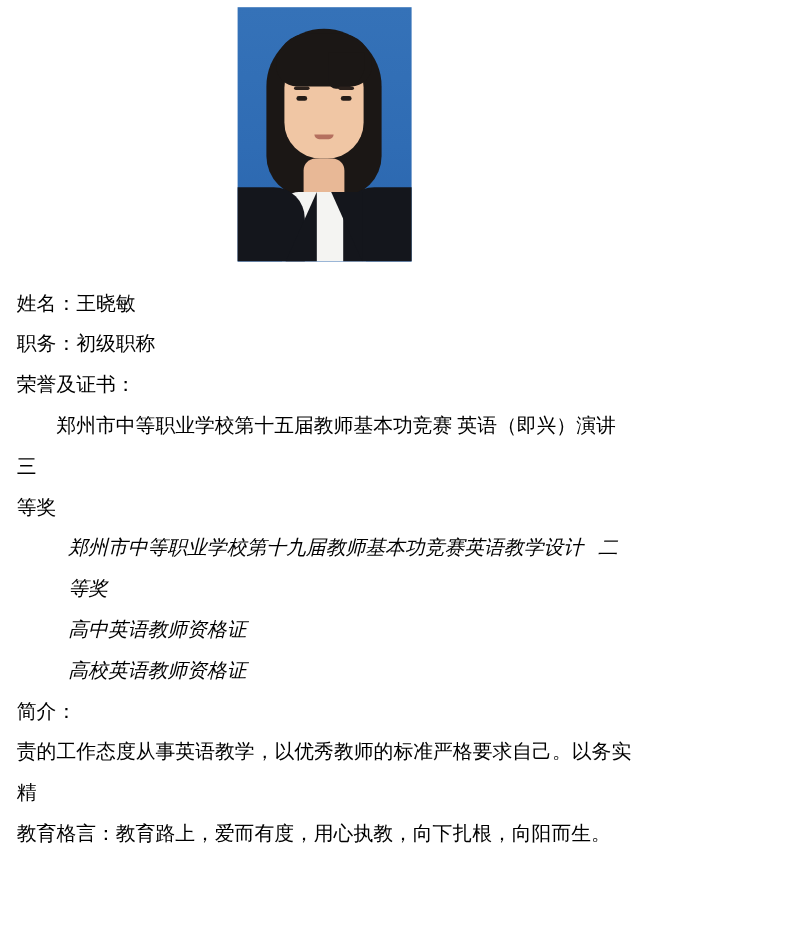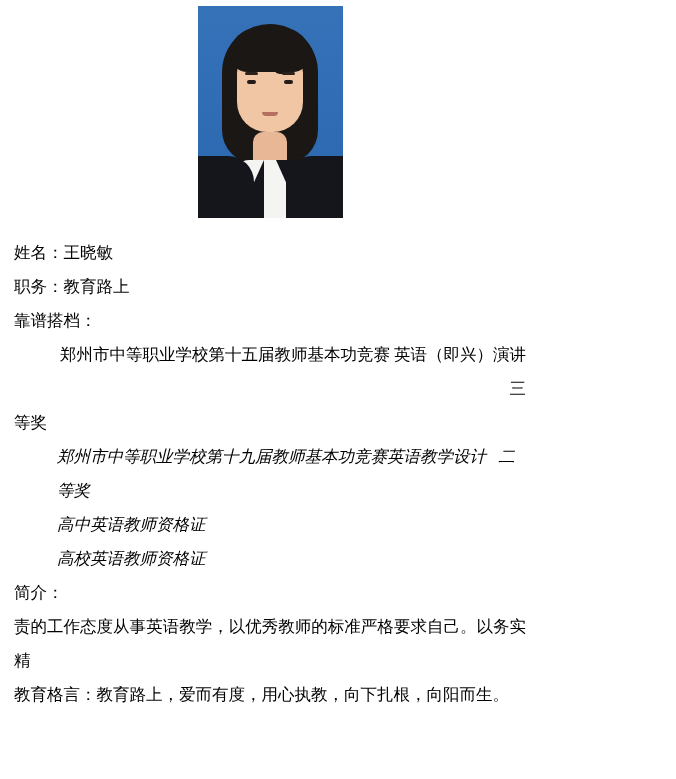--- a/index.html
+++ b/index.html
@@ -152,21 +152,21 @@
 
   .body-text {
     padding-top: 18px;
     font-size: 16.5px;
     line-height: 34px;
   }
   .line {
     white-space: pre-wrap;
   }
   .label-line { }
-  .indent-1 { text-indent: 2em; text-align: right; }
+  .indent-1 { text-indent: 2em; }
   .indent-2 { padding-left: 2.6em; font-style: italic; }
   .para {
     text-indent: 2em;
     text-align: justify;
   }
   .para-cont {
     text-align: justify;
   }
 </style>
 </head>
@@ -189,22 +189,22 @@
       <div class="p-jacket-l"></div>
       <div class="p-jacket-r"></div>
       <div class="p-lapel-l"></div>
       <div class="p-lapel-r"></div>
     </div>
   </div>
 
   <div class="body-text">
 
     <div class="line label-line">姓名：王晓敏</div>
-    <div class="line label-line">职务：教育路上</div>
-    <div class="line label-line">靠谱搭档：</div>
+    <div class="line label-line">职务：初级职称</div>
+    <div class="line label-line">荣誉及证书：</div>
 
     <div class="line indent-1">郑州市中等职业学校第十五届教师基本功竞赛 英语（即兴）演讲 三</div>
     <div class="line">等奖</div>
     <div class="line indent-2">郑州市中等职业学校第十九届教师基本功竞赛英语教学设计   二等奖</div>
     <div class="line indent-2">高中英语教师资格证</div>
     <div class="line indent-2">高校英语教师资格证</div>
 
     <div class="line label-line">简介：</div>
 
     <div class="line para-cont">责的工作态度从事英语教学，以优秀教师的标准严格要求自己。以务实精</div>

